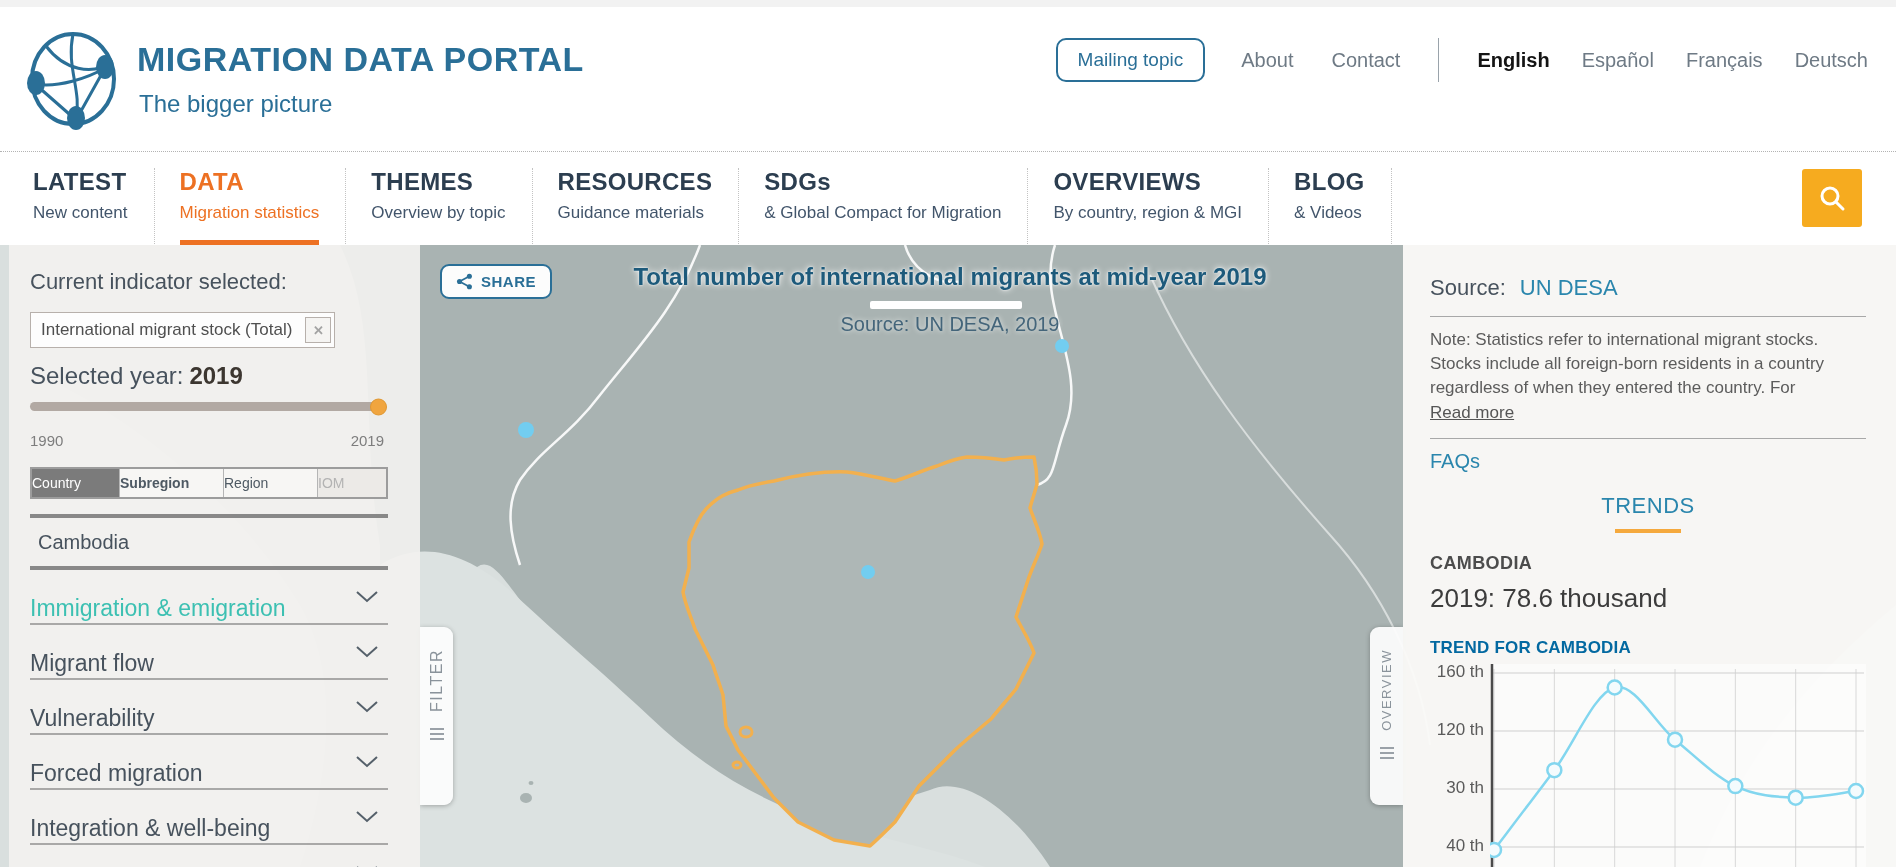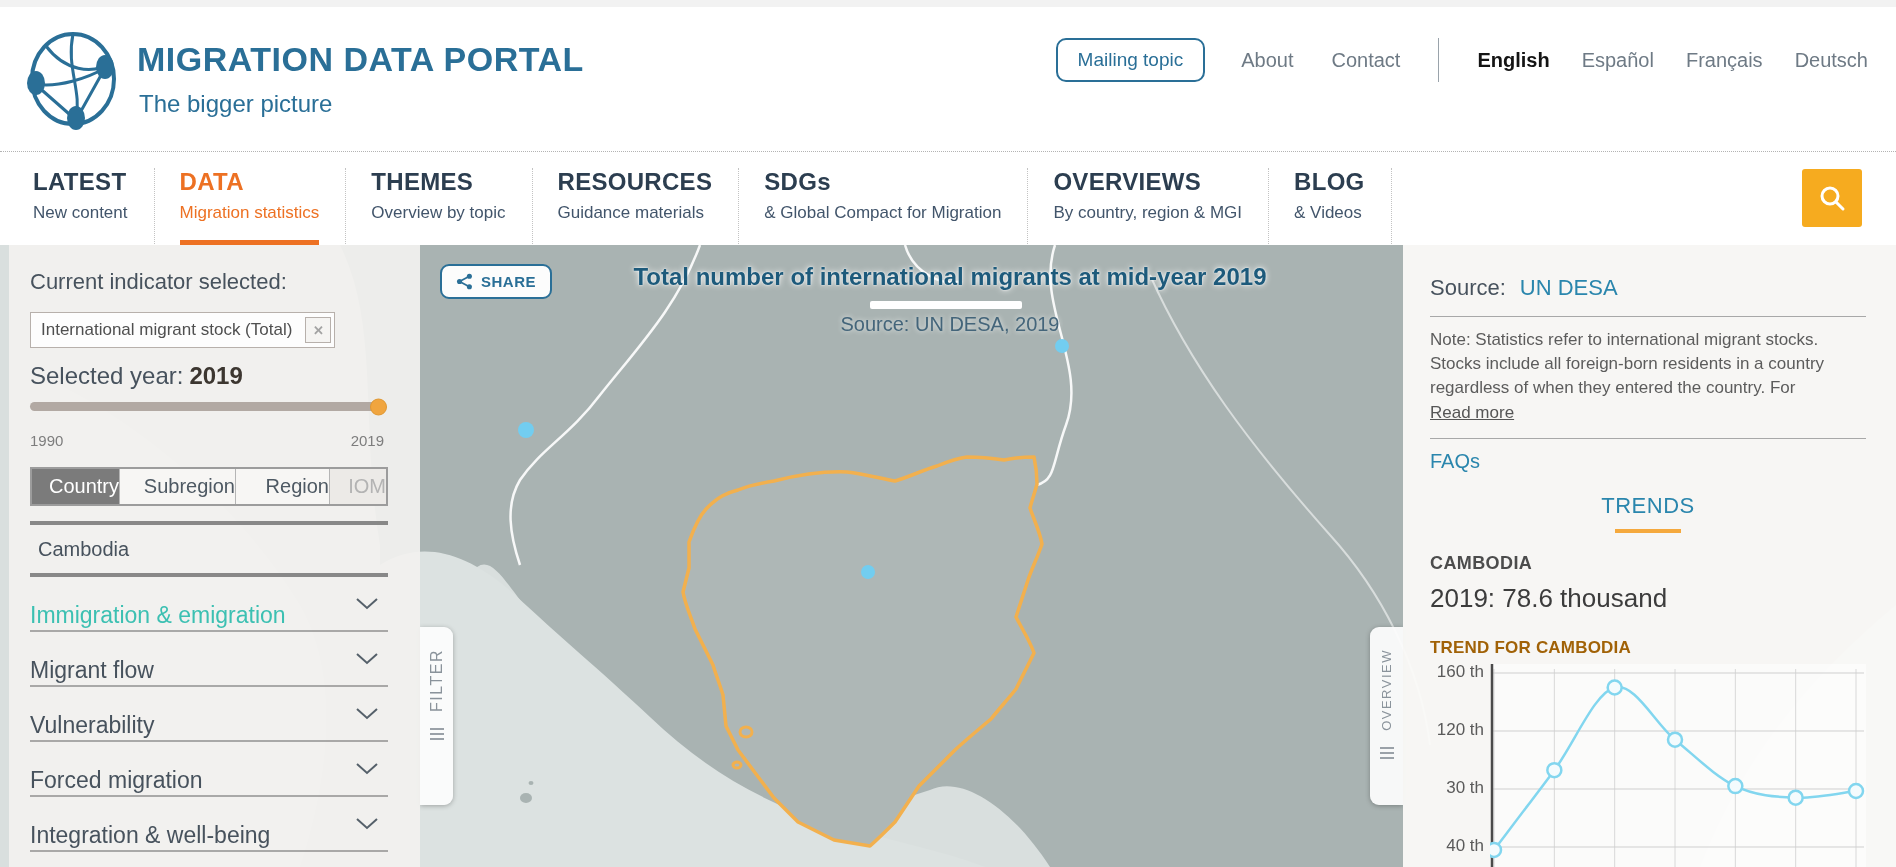--- a/index.html
+++ b/index.html
@@ -63,22 +63,22 @@
   .tag-label { padding:7px 10px; font-size:17px; color:#4f4f4f; }
   .tag-x { width:26px; height:26px; margin:3px; border:1px solid #b7b0ab; background:#f5f4f2;
     display:flex; align-items:center; justify-content:center; font-size:13px; font-weight:700; color:#a3a3a3; cursor:pointer; }
   .year-line { margin-top:14px; font-size:24px; color:#47525d; }
   .year-val { font-weight:700; color:#3c3630; margin-left:6px; }
   .slider { position:relative; margin-top:12px; width:354px; height:9px; background:#b2a9a3; border-radius:5px; cursor:pointer; }
   .slider-handle { position:absolute; right:-3px; top:50%; transform:translateY(-50%); width:17px; height:17px;
     border-radius:50%; background:#f0a53f; border:1px solid #e09832; cursor:grab; }
   .slider-labels { display:flex; justify-content:space-between; width:354px; margin-top:21px; font-size:15px; color:#7d7d7d;gap:44px; }
   .level-tabs { margin-top:18px; display:flex; width:358px; border:2px solid #9c9c9c; background:#fff; }
-  .ltab { padding:6px 0; text-align:right; font-size:20px; color:#4e5963; background:#f7f6f4; border-right:1px solid #b5b5b5; cursor:pointer; }
-  .ltab:nth-child(1){ width:88px; } .ltab:nth-child(2){ width:116px; } .ltab:nth-child(3){ width:94px; }
+  .ltab { padding:6px 0; text-align:left; font-size:14px; color:#4e5963; background:#f7f6f4; border-right:1px solid #b5b5b5; cursor:pointer; }
+  .ltab:nth-child(1){ width:88px; } .ltab:nth-child(2){ width:104px;font-weight:bold; } .ltab:nth-child(3){ width:94px; }
   .ltab:nth-child(4){ flex:1; border-right:none; }
   .ltab.active { background:#7b7b7b; color:#fff; }
   .ltab.disabled { color:#b3b3b3; background:#eceae7; cursor:default; }
   .thick-divider { margin-top:15px; width:358px; height:4px; background:#6e6e6e; opacity:0.8; }
   .country-row { width:358px; padding:13px 8px 12px; font-size:20px; color:#47525d; cursor:pointer; }
   .cat-list { width:358px; }
   .cat-row { display:flex; justify-content:space-between; align-items:center; height:55px;
     border-bottom:2px solid rgba(110,110,110,0.55); cursor:pointer; padding-right:10px; }
   .cat-label { font-size:23px; color:#47525d;margin-top:24px; }
   .cat-row.active .cat-label { color:#3cc0b2; }
@@ -90,21 +90,21 @@
   .src-link { color:#2a86ad; margin-left:14px; cursor:pointer; }
   .panel-div { border:none; border-top:1px solid #a8a8a8; margin:15px 0 11px; width:436px; }
   .note { width:442px; font-size:17px; line-height:1.42; color:#5c5c5c; }
   .read-more { display:inline-block; margin-top:3px; font-size:17px; color:#555; text-decoration:underline; cursor:pointer; }
   .faqs { font-size:20px; color:#2a86ad; margin-top:2px; cursor:pointer; }
   .trends-wrap { text-align:center; margin-top:20px; cursor:pointer; }
   .trends { font-size:22px; color:#2a86ad; letter-spacing:0.5px; }
   .trends-underline { width:66px; height:4px; background:#f5a93d; margin:10px auto 0; }
   .country-caps { margin-top:20px; font-size:18px; font-weight:700; color:#4c4c4c; letter-spacing:0.4px; }
   .current-val { margin-top:9px; font-size:26px; color:#3c3c3c; }
-  .trend-head { margin-top:24px; font-size:17px; font-weight:700; color:#a16207; letter-spacing:0.2px; }
+  .trend-head { margin-top:24px; font-size:17px; font-weight:700; color:#0369a1; letter-spacing:0.2px; }
   .chart-area { position:absolute; left:27px; top:414px; width:440px; height:208px; }
   .ylabel { position:absolute; left:0; width:54px; text-align:right; font-size:17px; color:#5a5a5a; }
   #trend-svg { position:absolute; left:60px; top:5px; }
 </style>
 </head>
 <body>
 
 <div id="stage">
 
   <div id="header">

